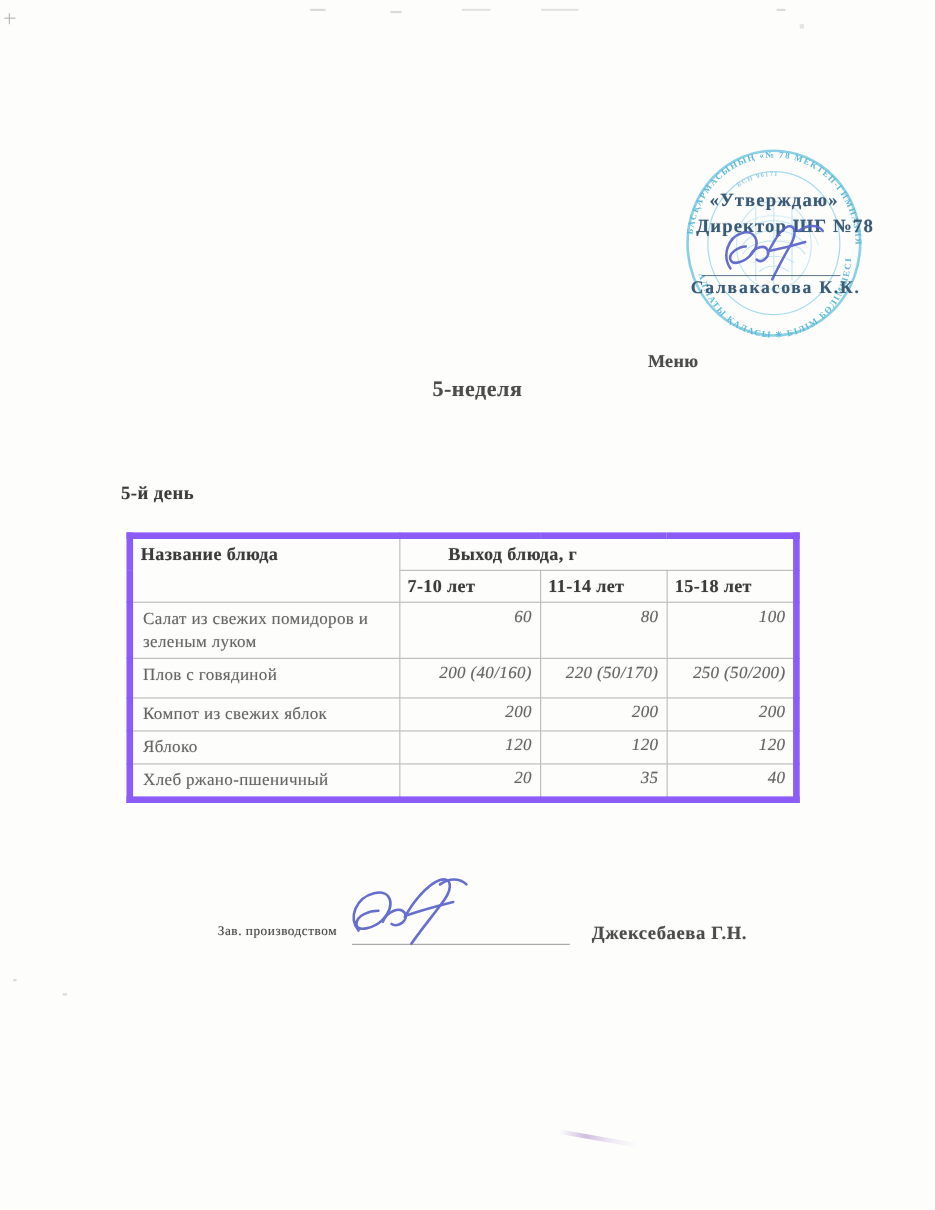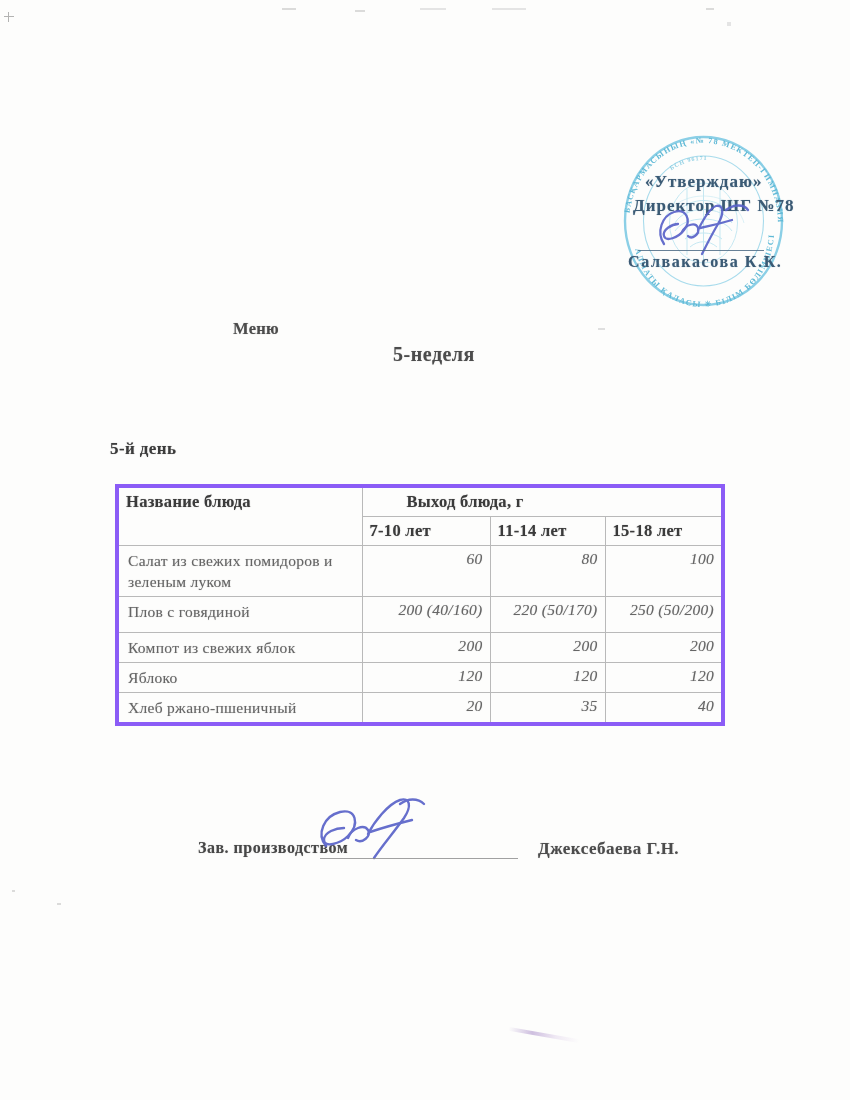--- a/index.html
+++ b/index.html
@@ -30,47 +30,47 @@
   .ov-director{left:633px;top:196px;font-size:17px;letter-spacing:1px;}
   .ov-sigline{position:absolute;left:638px;top:250px;width:126px;border-top:1.4px solid #4d6b85;opacity:.85;}
   .ov-name{left:628px;top:253px;font-size:16px;letter-spacing:1.6px;}
   .sig-svg{position:absolute;}
   .sig-director{left:652px;top:200px;width:104px;height:58px;}
   .sig-footer{left:312px;top:796px;width:140px;height:66px;}
   
   .title-block{position:absolute;left:233px;top:318px;width:402px;color:#4c4c4c;
     font-weight:bold;font-size:16.5px;line-height:22px;letter-spacing:.3px;
     text-shadow:0 0 1px rgba(90,90,90,.45);}
-  .title-menu{text-align:left;}
+  .title-menu{text-align:right;}
   .title-week{text-align:center;font-size:20px;margin-top:3px;letter-spacing:.5px;}
   .day-heading{position:absolute;left:110px;top:439px;font-size:17px;font-weight:bold;
     color:#3c3c3c;letter-spacing:.4px;text-shadow:0 0 1px rgba(70,70,70,.45);}
   
   .menu-table{
     position:absolute;left:115px;top:484px;
     border-collapse:collapse;table-layout:fixed;width:606px;
     color:#666;font-size:15.5px;letter-spacing:.3px;
     text-shadow:0 0 1px rgba(110,110,110,.45);
   }
   .menu-table td,.menu-table th{
     border:1px solid #b9b9b9;padding:4px 7px;vertical-align:top;
     font-weight:normal;text-align:left;
   }
-  .menu-table{border:4px solid #8b5cf6;}
+  .menu-table{border:6px solid #8b5cf6;}
   .menu-table th{color:#3b3b3b;font-weight:bold;font-size:16.5px;
     text-shadow:0 0 1px rgba(60,60,60,.45);}
   .menu-table .group-h{padding-left:44px;}
   .menu-table .num{text-align:right;font-style:italic;}
   .menu-table .dish{padding-left:9px;line-height:21px;}
   .r-tall td{height:42px;}
   .r-mid td{height:27px;}
   .r-low td{height:20px;}
   .h-row th{height:19px;}
   
-  .footer-role{position:absolute;left:198px;top:839px;font-size:16px;font-weight:bold;
+  .footer-role{position:absolute;left:198px;top:839px;font-size:12px;font-weight:normal;
     color:#474747;letter-spacing:.5px;text-shadow:0 0 1px rgba(80,80,80,.45);}
   .footer-line{position:absolute;left:320px;top:858px;width:198px;border-top:1.2px solid #8a8a8a;opacity:.8;}
   .footer-name{position:absolute;left:538px;top:839px;font-size:17px;font-weight:bold;
     color:#4c4c4c;letter-spacing:.5px;text-shadow:0 0 1px rgba(80,80,80,.45);}
 </style>
 </head>
 <body>
 
 <div class="page">
 

